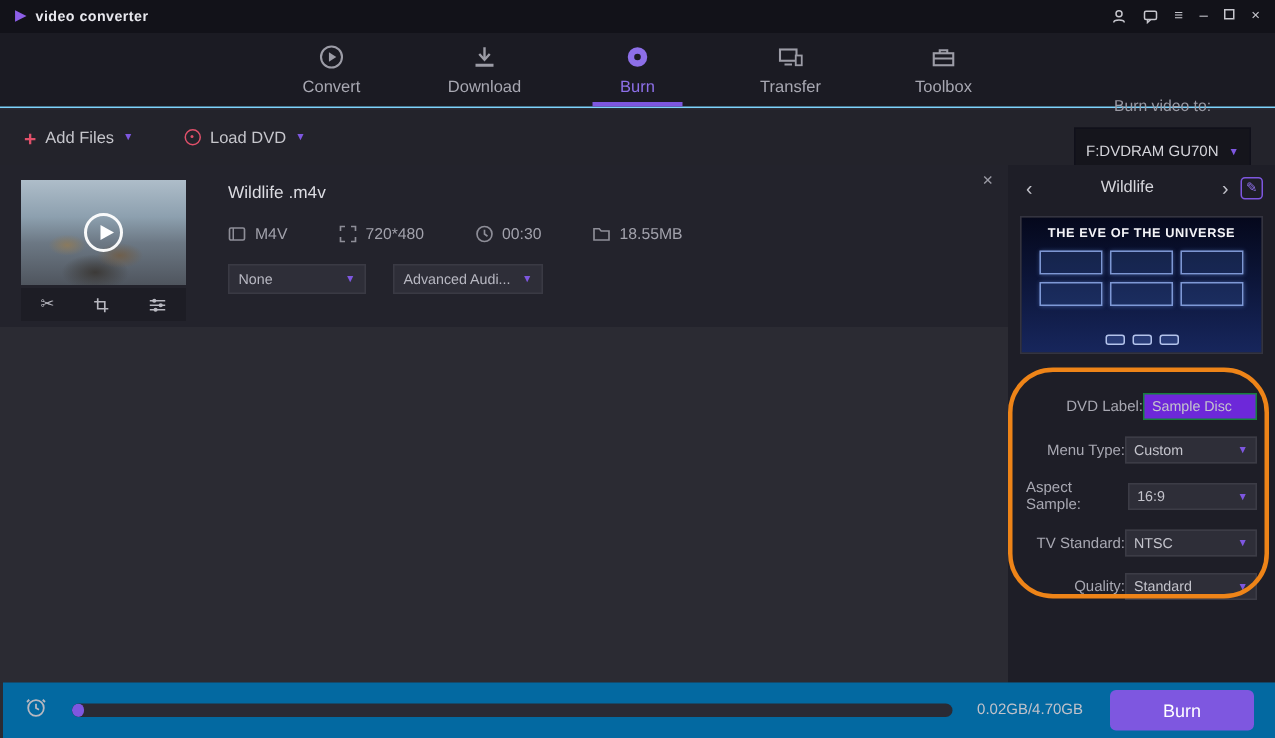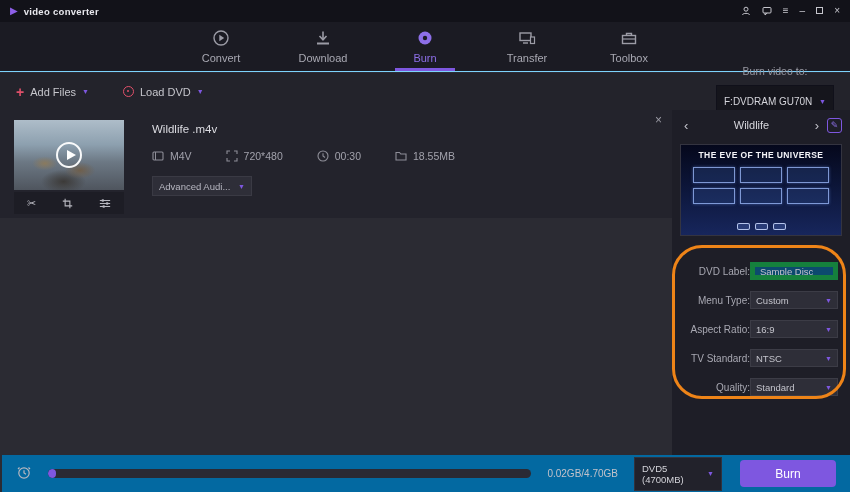--- a/index.html
+++ b/index.html
@@ -72,21 +72,21 @@
     background:linear-gradient(180deg,#05081c 0%, #0c1538 45%, #17265c 100%); }
   .pv-title { margin-top:5px; text-align:center; color:#f4f4f8; font-size:8.5px; font-weight:bold; letter-spacing:.4px; }
   .pv-grid { display:grid; grid-template-columns:repeat(3,1fr); gap:5px; padding:7px 12px 0; }
   .pv-cell { height:16px; border:1px solid rgba(160,190,255,.75); background:rgba(70,110,190,.22); box-shadow:0 0 3px rgba(120,160,255,.45); }
   .pv-controls { position:absolute; bottom:5px; left:0; right:0; display:flex; justify-content:center; gap:5px; }
   .pv-btn { width:13px; height:7px; border:1px solid rgba(205,220,255,.85); border-radius:2px; background:rgba(90,120,200,.3); }
   .fields { margin-top:26px; padding:0 12px; }
   .field { display:flex; align-items:center; justify-content:flex-end; margin-bottom:11px; }
   .field .flabel { color:#a8a8b2; font-size:10px; }
   .control { width:88px; height:18px; background:#2e2e38; border:1px solid #3c3c46; display:flex; align-items:center; justify-content:space-between; padding:0 5px; color:#c4c4cc; font-size:9.5px; cursor:pointer; }
-  .control-input { width:88px; height:18px; background:#0c4a6e; border:5px solid #15803d; color:#c4c4cc; font-size:9.5px; padding:0 5px; outline:none; font-family:"Liberation Sans",sans-serif; }
+  .control-input { width:76px; height:18px; background:#6d28d9; border:1px solid #15803d; color:#c4c4cc; font-size:9.5px; padding:0 5px; outline:none; font-family:"Liberation Sans",sans-serif; }
 
   
   .annotation { position:absolute; left:672px; top:245px; width:174px; height:154px; border:3px solid #ee8418; border-radius:30px; pointer-events:none; }
 
   
   .bottombar { position:absolute; left:2px; right:0; bottom:0; height:37px; background:#0369a1; display:flex; align-items:center; padding:0 14px; gap:16px; }
   .progress { flex:1; height:9px; background:#2a2a34; border-radius:5px; overflow:hidden; position:relative; cursor:pointer; }
   .progress-fill { position:absolute; left:0; top:0; height:100%; width:8px; background:#7e57e0; border-radius:5px; }
   .size-text { color:#c2c2ca; font-size:10px; white-space:nowrap; }
   .disc-box { width:88px; height:20px; font-size:9.5px; background:#22222b; border:1px solid #32323c; }
@@ -240,20 +240,24 @@
             <span>00:30</span>
           </div>
           <div class="meta">
             <svg width="12" height="12" viewBox="0 0 12 12">
                 <path d="M1 2.5 H4.5 L5.8 4 H11 V10 H1 Z" fill="none" stroke="#8e8e98" stroke-width="1.1"></path>
               </svg>
             <span>18.55MB</span>
           </div>
         </div>
         <div class="dropdown-row">
+          <div class="select sel-subtitle">
+            <span>None</span>
+            <span class="arr">▼</span>
+          </div>
           <div class="select sel-audio">
             <span>Advanced Audi...</span>
             <span class="arr">▼</span>
           </div>
         </div>
       </div>
       <span class="card-close">×</span>
     </div>
   </div>
 
@@ -286,21 +290,21 @@
         <input class="control-input" value="Sample Disc" style="">
       </div>
       <div class="field">
         <span class="flabel">Menu Type:</span>
         <div class="control">
           <span>Custom</span>
           <span class="arr">▼</span>
         </div>
       </div>
       <div class="field">
-        <span class="flabel">Aspect Ratio:</span>
+        <span class="flabel">Aspect Sample:</span>
         <div class="control">
           <span>16:9</span>
           <span class="arr">▼</span>
         </div>
       </div>
       <div class="field">
         <span class="flabel">TV Standard:</span>
         <div class="control">
           <span>NTSC</span>
           <span class="arr">▼</span>
@@ -323,20 +327,16 @@
       <svg width="16" height="16" viewBox="0 0 16 16">
           <circle cx="8" cy="9" r="5.2" fill="none" stroke="#b8b8c0" stroke-width="1.2"></circle>
           <path d="M8 6.2 V9 L10 10.2" fill="none" stroke="#b8b8c0" stroke-width="1.2"></path>
           <path d="M3.5 3.5 L2 5 M12.5 3.5 L14 5" stroke="#b8b8c0" stroke-width="1.2"></path>
         </svg>
     </span>
     <div class="progress">
       <div class="progress-fill"></div>
     </div>
     <span class="size-text">0.02GB/4.70GB</span>
-    <div class="drop-box disc-box">
-      <span>DVD5 (4700MB)</span>
-      <span class="arr">▼</span>
-    </div>
     <button class="burn-btn">Burn</button>
   </div>
 
 </div>
 
 </body></html>

